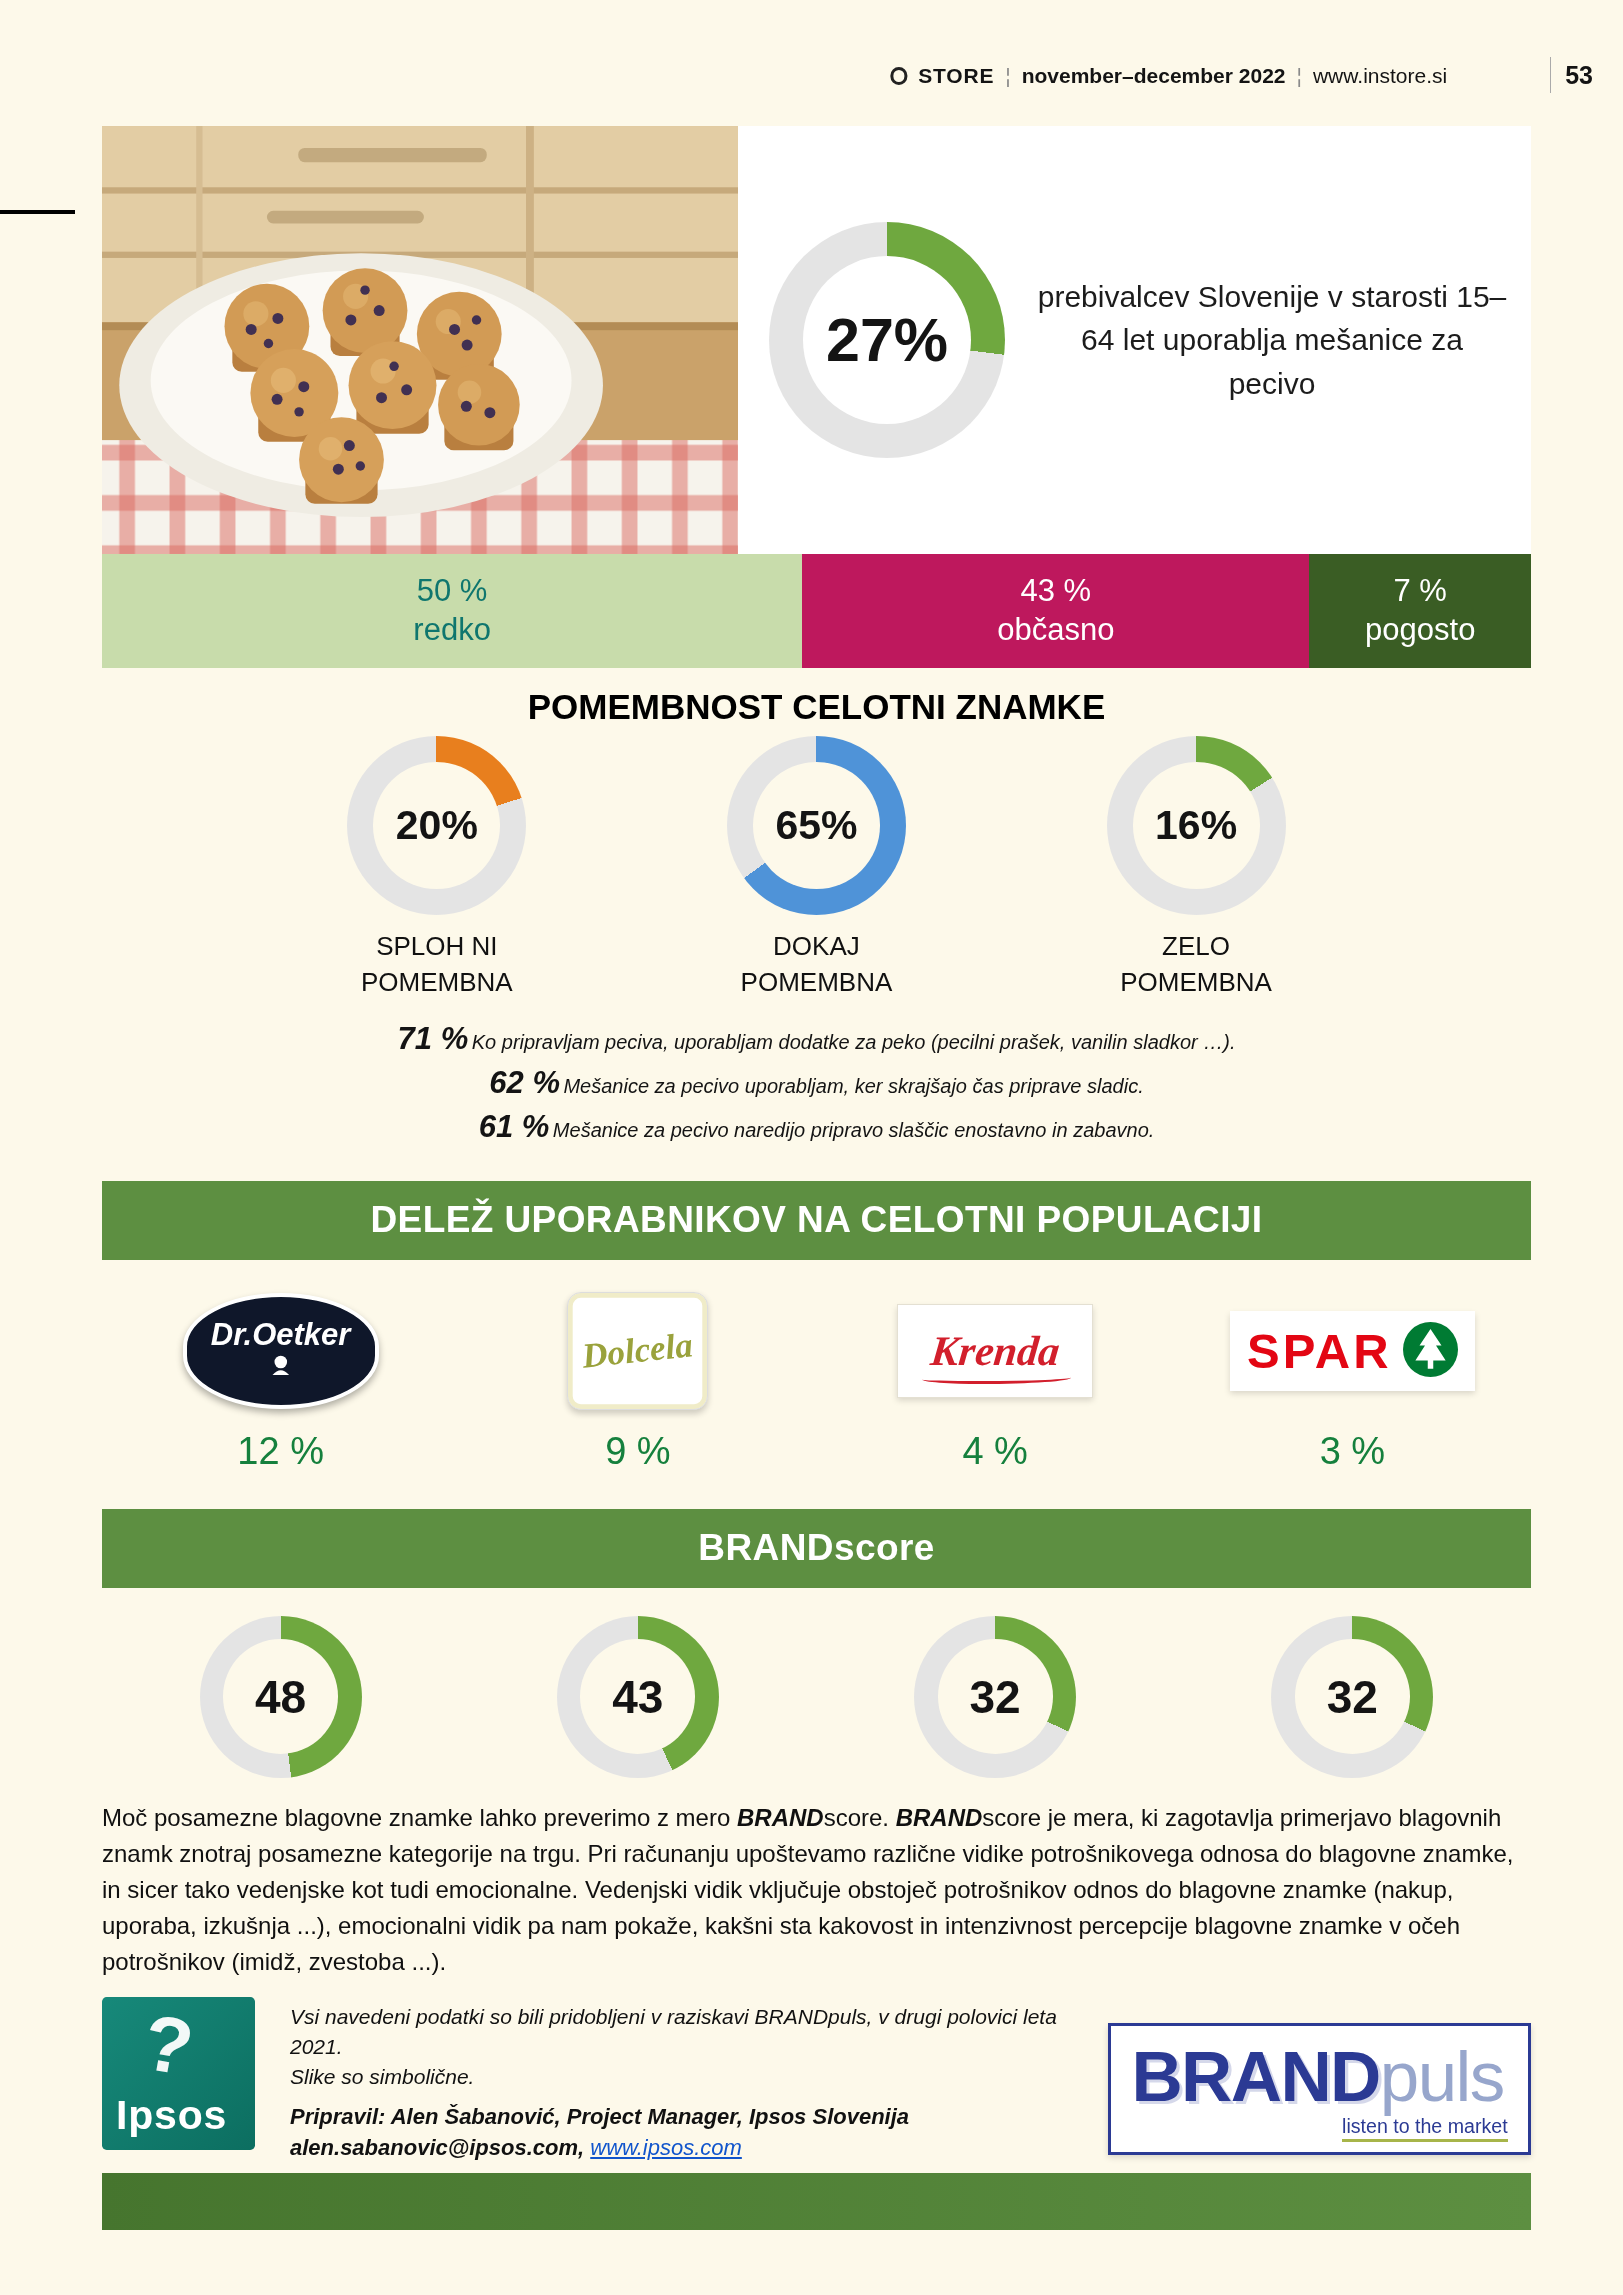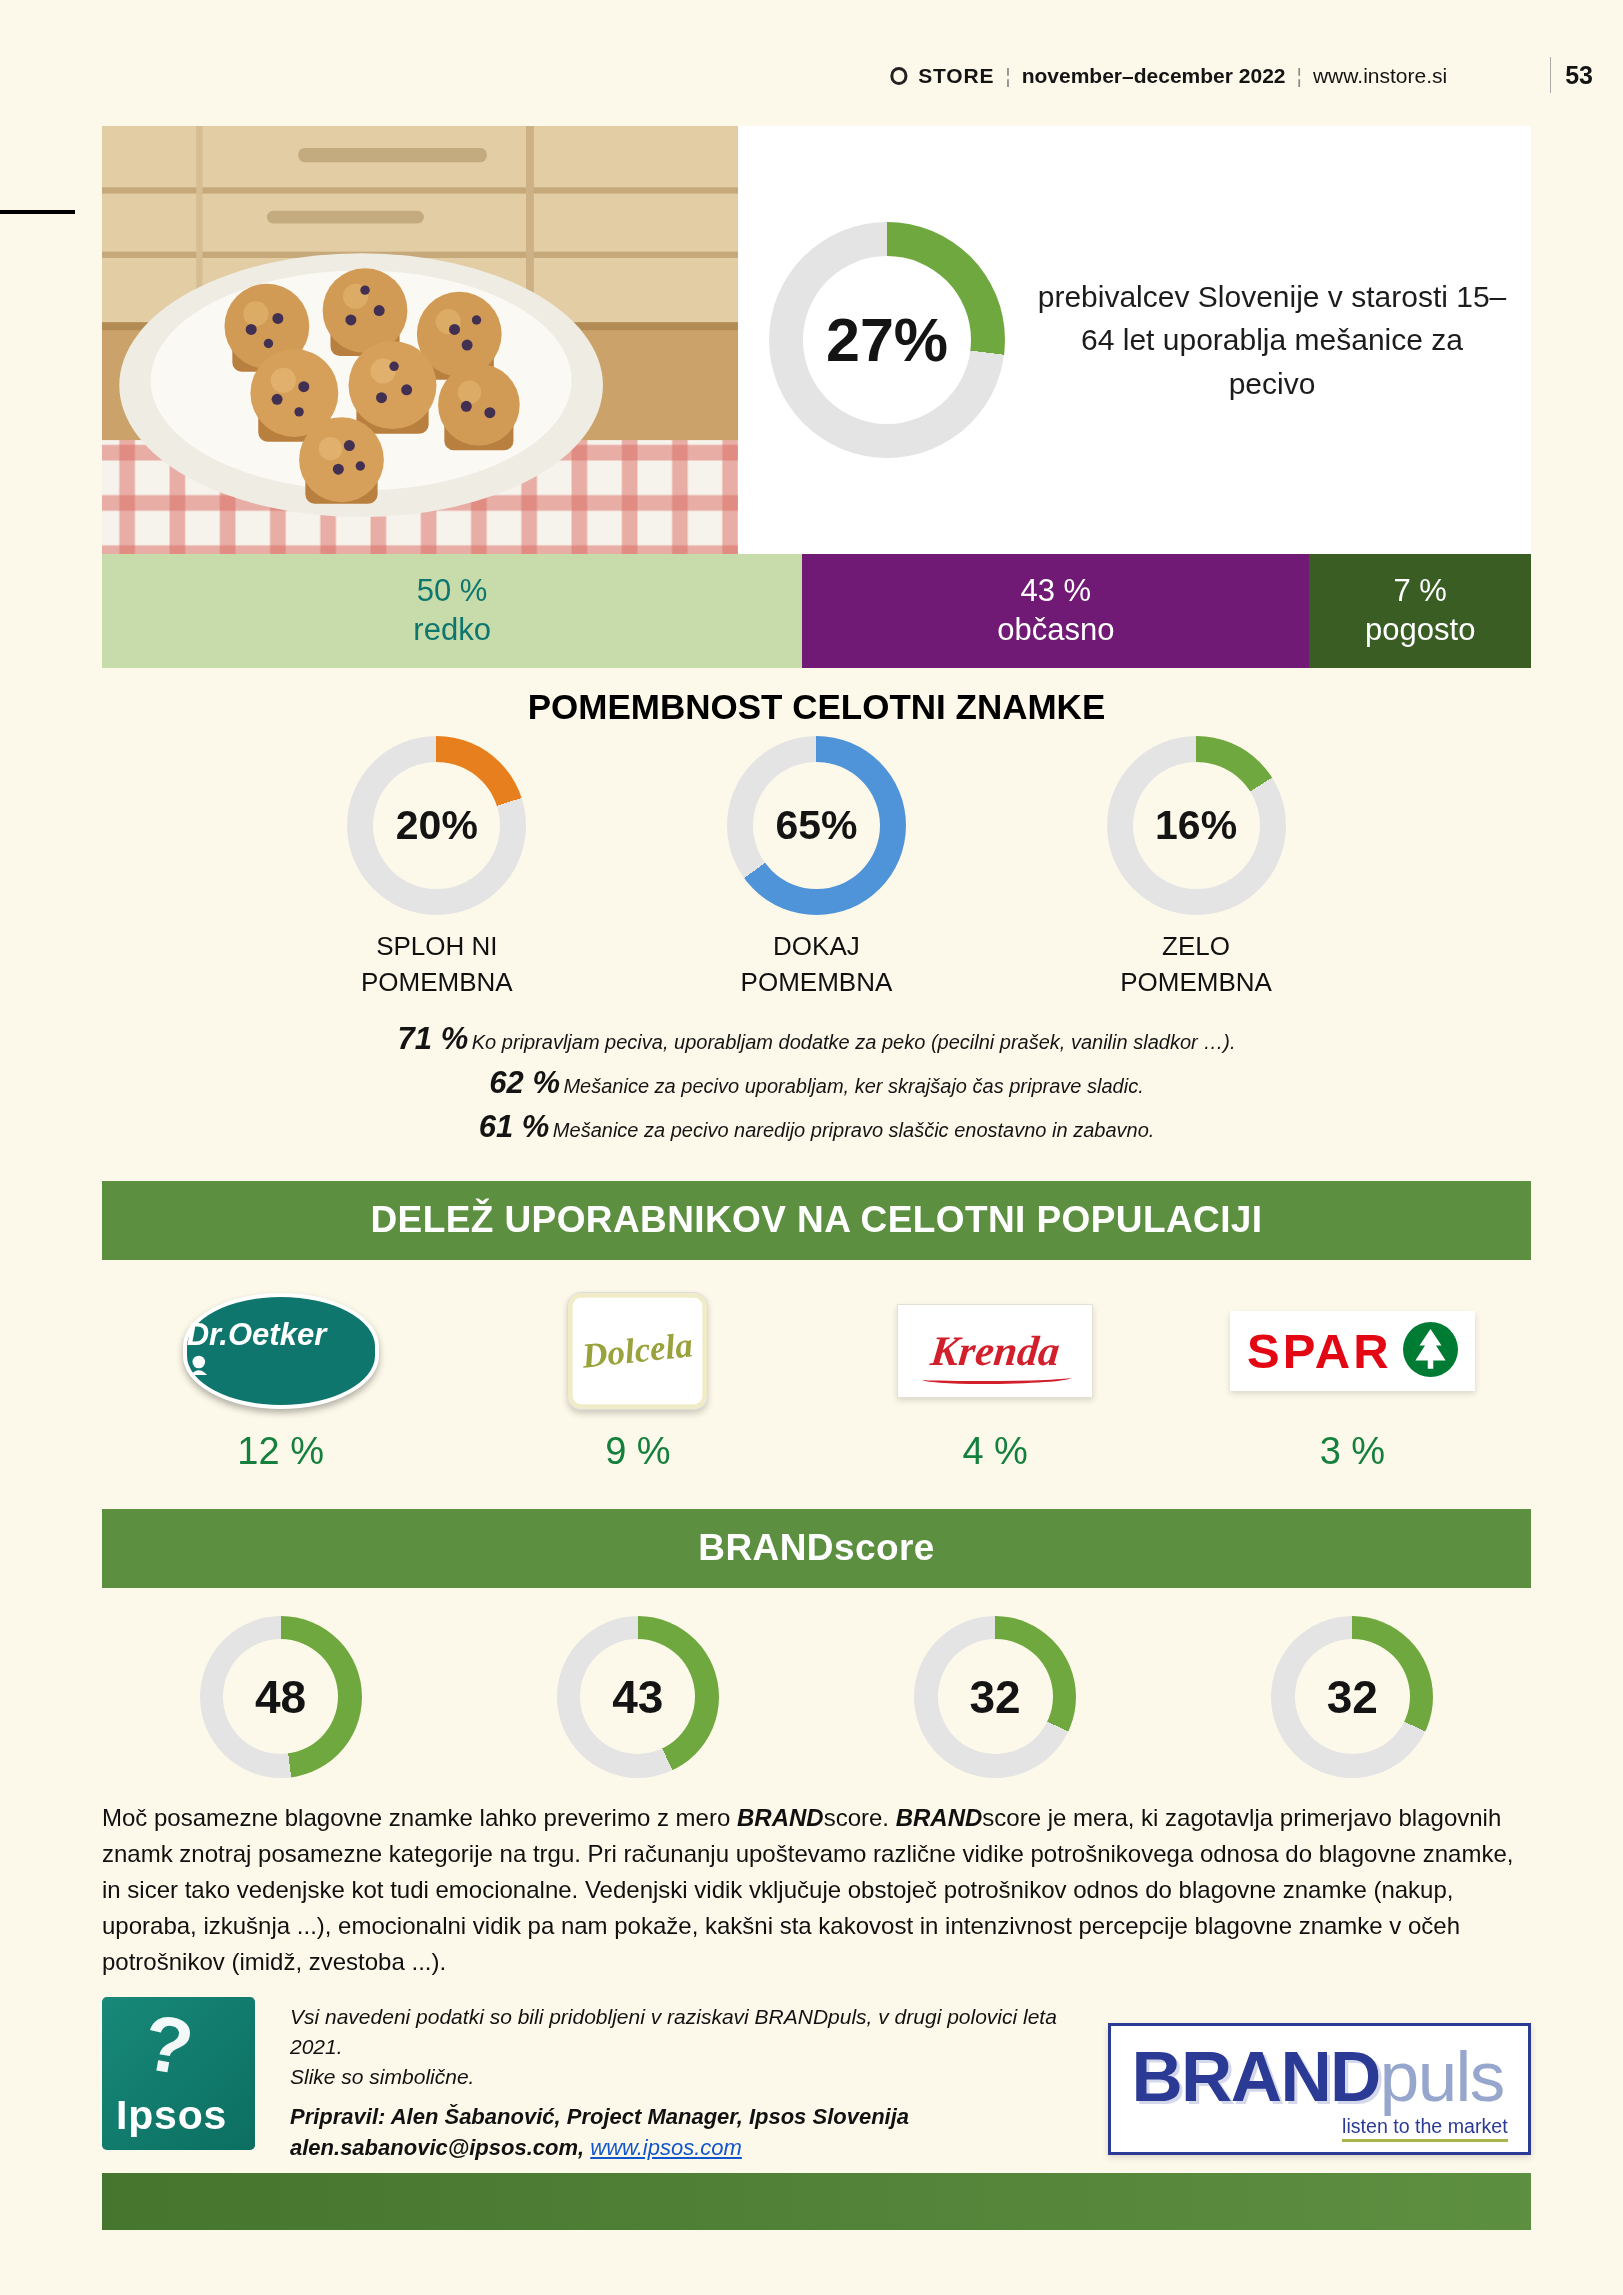--- a/index.html
+++ b/index.html
@@ -38,40 +38,40 @@
   .donut-imp .hole { width: 127px; height: 127px; }
   .donut-mid { font-size: 41px; font-weight: 700; }
   .donut-score { width: 162px; height: 162px; margin: 0 auto; }
   .donut-score .hole { width: 115px; height: 115px; }
   .donut-num { font-size: 46px; font-weight: 700; }
 
   
   .usage-bar { display: flex; height: 114px; }
   .seg { display: flex; flex-direction: column; align-items: center; justify-content: center; font-size: 31px; line-height: 1.25; }
   .seg1 { width: 49%; background: #c8dcab; color: #0f766e; }
-  .seg2 { width: 35.5%; background: #701a75; color: #fff; }
+  .seg2 { width: 35.5%; background: #be185d; color: #fff; }
   .seg3 { width: 15.5%; background: #3a5d24; color: #fff; }
 
   .imp-heading { margin-top: 19px; text-align: center; font-size: 35px; font-weight: 700; color: #000; }
   .imp-row { width: 1139px; margin: 9.4px auto 0; display: flex; }
   .imp-col { width: 33.33%; text-align: center; }
   .imp-caption { width: 188px; margin: 12.6px auto 0; font-size: 26px; line-height: 1.4; color: #111; }
 
   .statements { margin-top: 20.4px; text-align: center; }
   .statement { margin: 7.9px 0; }
   .st-pct { font-size: 31px; font-weight: 700; font-style: italic; }
   .st-text { font-size: 20px; font-style: italic; }
 
   .banner { margin-top: 36px; height: 79px; background: #5d8f41; color: #fff; display: flex; align-items: center; justify-content: center; font-size: 37px; font-weight: 700; letter-spacing: 0.4px; }
 
   .brands-row { margin-top: 28px; display: grid; grid-template-columns: repeat(4, 1fr); justify-items: center; align-items: center; height: 126px; }
   .brands-pcts { margin-top: 15.7px; display: grid; grid-template-columns: repeat(4, 1fr); justify-items: center; font-size: 38px; color: #15803d; }
 
   
-  .oetker-logo { position: relative; width: 196px; height: 116px; background: #0f766e; border: 4.7px solid #fff; border-radius: 50% / 46%; box-shadow: 0 3.9px 7.9px rgba(0,0,0,.3); display: flex; flex-direction: column; align-items: flex-start; justify-content: center; }
+  .oetker-logo { position: relative; width: 196px; height: 116px; background: #0f172a; border: 4.7px solid #fff; border-radius: 50% / 46%; box-shadow: 0 3.9px 7.9px rgba(0,0,0,.3); display: flex; flex-direction: column; align-items: center; justify-content: center; }
   .oetker-text { color: #fff; font-weight: 700; font-style: italic; font-size: 31px; margin-top: -6.3px; }
   .oetker-head { margin-top: 1.6px; }
 
   .dolcela-logo { width: 141px; height: 118px; background: #fff; border: 1.6px solid #ddd; border-radius: 14px; box-shadow: 0 3.1px 6.3px rgba(0,0,0,.18), inset 0 0 0 4.7px #f0ecc8; display: flex; align-items: center; justify-content: center; }
   .dolcela-text { font-family: "Liberation Serif", serif; font-style: italic; font-weight: 700; font-size: 35px; color: #9aa23c; transform: rotate(-6deg); }
 
   .krenda-logo { position: relative; width: 196px; height: 94px; background: #fff; border: 1.6px solid #e4e0d2; box-shadow: 0 3.1px 6.3px rgba(0,0,0,.15); display: flex; align-items: center; justify-content: center; }
   .krenda-text { font-family: "Liberation Serif", serif; font-style: italic; font-weight: 700; font-size: 42px; color: #d21f2c; transform: skewX(-6deg); }
   .krenda-swash { position: absolute; bottom: 12.6px; left: 23.6px; width: 149px; height: 11px; border-bottom: 3.9px solid #d21f2c; border-radius: 0 0 60% 40%; }
 

